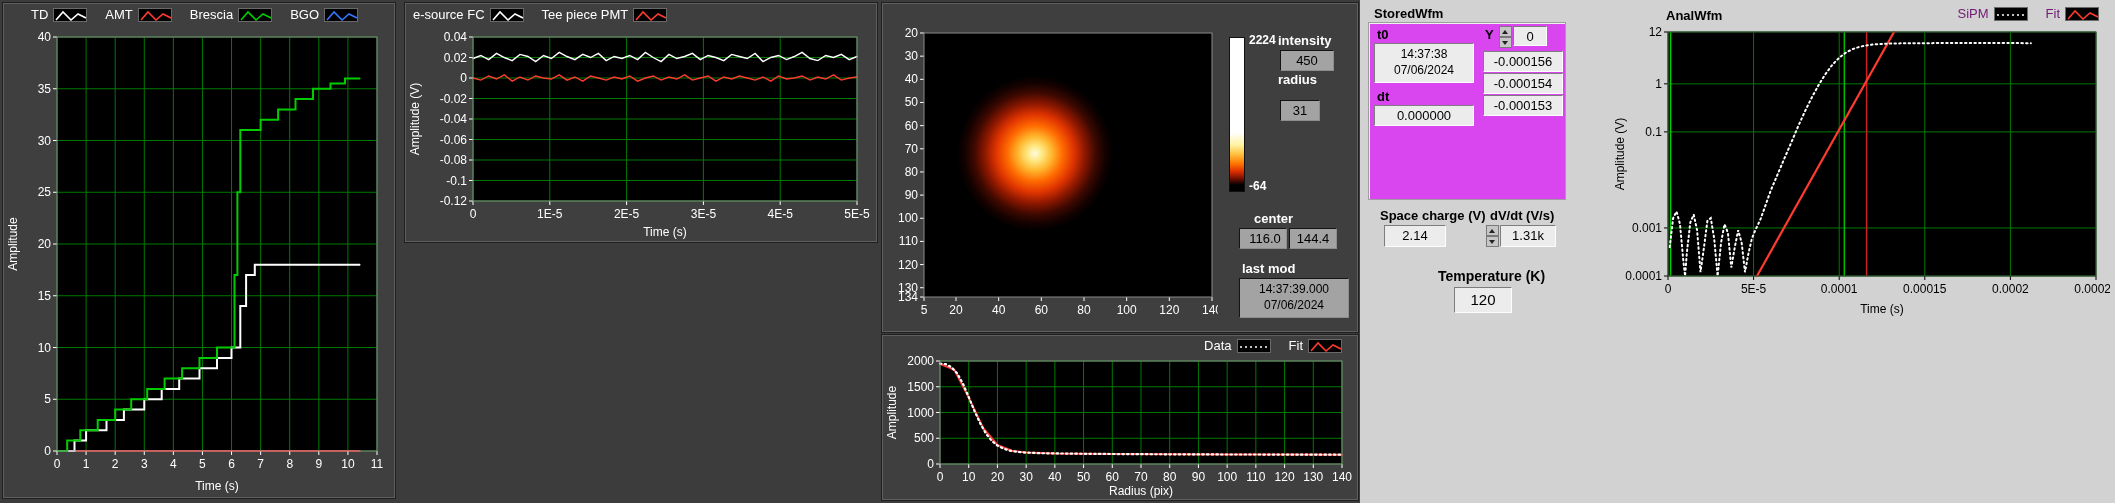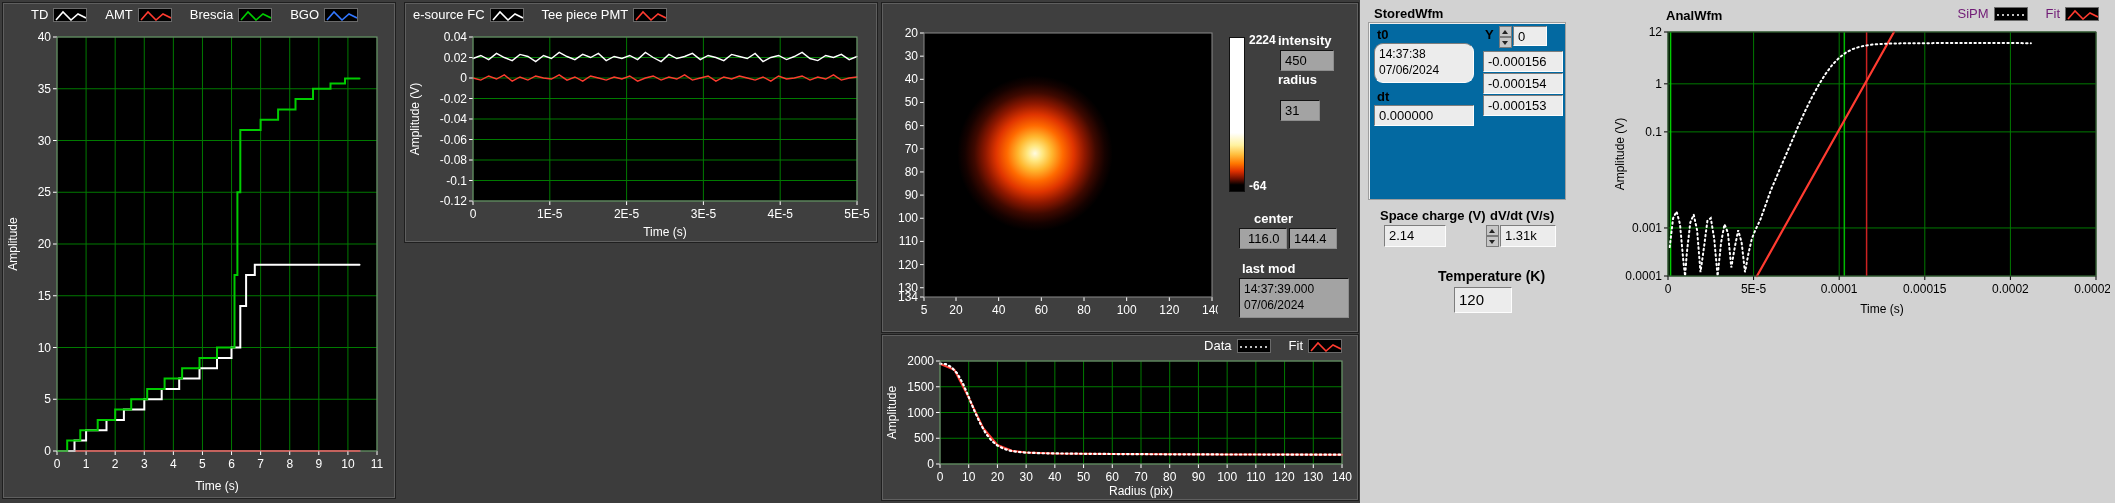--- a/index.html
+++ b/index.html
@@ -1,31 +1,31 @@
 <!DOCTYPE html>
 <html><head>
 <meta charset="utf-8">
 <style>
   *{margin:0;padding:0;box-sizing:border-box;}
   html,body{width:2115px;height:503px;background:#3c3c3c;font-family:"Liberation Sans",sans-serif;overflow:hidden;}
-  #app{position:relative;width:1716px;height:503px;}
+  #app{position:relative;width:1716px;height:503px;text-align:center;}
   .panel{position:absolute;background:#3f3f3f;border:1px solid #1f1f1f;box-shadow:inset 0 0 0 1px #5f5f5f;}
   #panel-right{position:absolute;background:#d2d2d2;color:#000;}
   .chart{position:absolute;}
   svg text{font-family:"Liberation Sans",sans-serif;}
   .legend{position:absolute;display:flex;gap:18px;align-items:center;color:#fff;font-size:13px;white-space:nowrap;}
   .legend .item{display:flex;gap:5px;align-items:center;}
   .legend svg.icon{background:#000;border:1px solid #6a6a6a;display:block;}
   #panel-right .legend{color:#701a75;}
   .lbl{position:absolute;color:#fff;font-size:13px;white-space:nowrap;font-weight:bold;}
   .lbl.dk{color:#000;}
   .bold{font-weight:bold;}
   .vbox{position:absolute;background:#a3a3a3;color:#000;font-size:13px;line-height:16px;border:1px solid;border-color:#141414 #8d8d8d #8d8d8d #141414;padding:2px 4px;overflow:hidden;}
   #panel-right .vbox{border-color:#7d7d7d #fdfdfd #fdfdfd #7d7d7d;background:#ececec;}
-  .cluster{position:absolute;background:#0369a1;border:1px solid #9e9e9e;box-shadow:inset 1px 1px 0 #efefef;}
+  .cluster{position:absolute;background:#d946ef;border:1px solid #9e9e9e;box-shadow:inset 1px 1px 0 #efefef;}
   .ramp-bar{position:absolute;border:1px solid #111;
     background:linear-gradient(to bottom,#ffffff 0%,#ffffff 62%,#fff2a0 70%,#ffc040 76%,#ff7700 82%,#e03000 87%,#701000 92%,#000000 96%,#000000 100%);}
   .spin{position:absolute;display:flex;flex-direction:column;width:13px;}
   .spin i{display:block;height:11px;background:#c6c6c6;border:1px solid #7a7a7a;position:relative;}
   .spin i::after{content:"";position:absolute;left:2px;border-left:3px solid transparent;border-right:3px solid transparent;}
   .spin i.up::after{top:3px;border-bottom:4px solid #222;}
   .spin i.dn::after{top:3px;border-top:4px solid #222;}
   .twoline div{white-space:nowrap;}
 </style>
 </head>
@@ -372,21 +372,21 @@
           <rect x="56" y="6" width="402" height="103" fill="none" stroke="#8a8a8a"></rect>
         </svg></div>
   </section>
 
   <div id="panel-right" style="left:1360px;top:0;width:755px;height:503px;">
 
     <div class="lbl dk bold" style="left:14px;top:6px;">StoredWfm</div>
 
     <div class="cluster" style="left:8px;top:22px;width:198px;height:178px;">
       <div class="lbl dk bold" style="left:8px;top:4px;">t0</div>
-      <div class="vbox twoline" style="left:5px;top:20px;width:100px;height:40px;font-size:12px;border-radius:9px;">
+      <div class="vbox twoline" style="left:5px;top:20px;width:100px;height:40px;font-size:12px;">
         <div>14:37:38</div>
         <div>07/06/2024</div>
       </div>
       <div class="lbl dk bold" style="left:8px;top:66px;">dt</div>
       <div class="vbox" style="left:5px;top:82px;width:100px;height:21px;">0.000000</div>
 
       <div class="lbl dk bold" style="left:116px;top:4px;">Y</div>
       <span class="spin" style="left:130px;top:3px;">
           <i class="up"></i>
           <i class="dn"></i>

